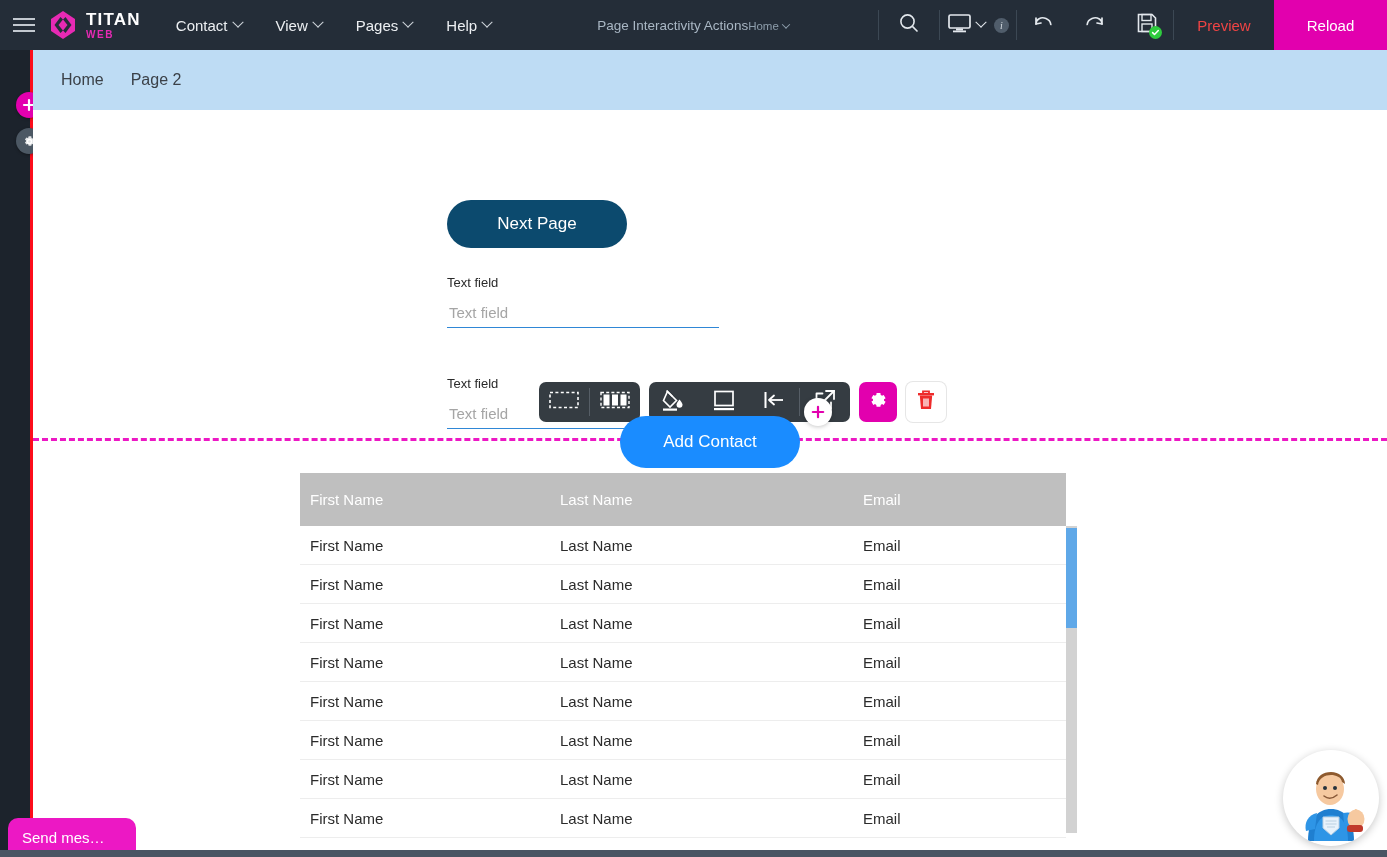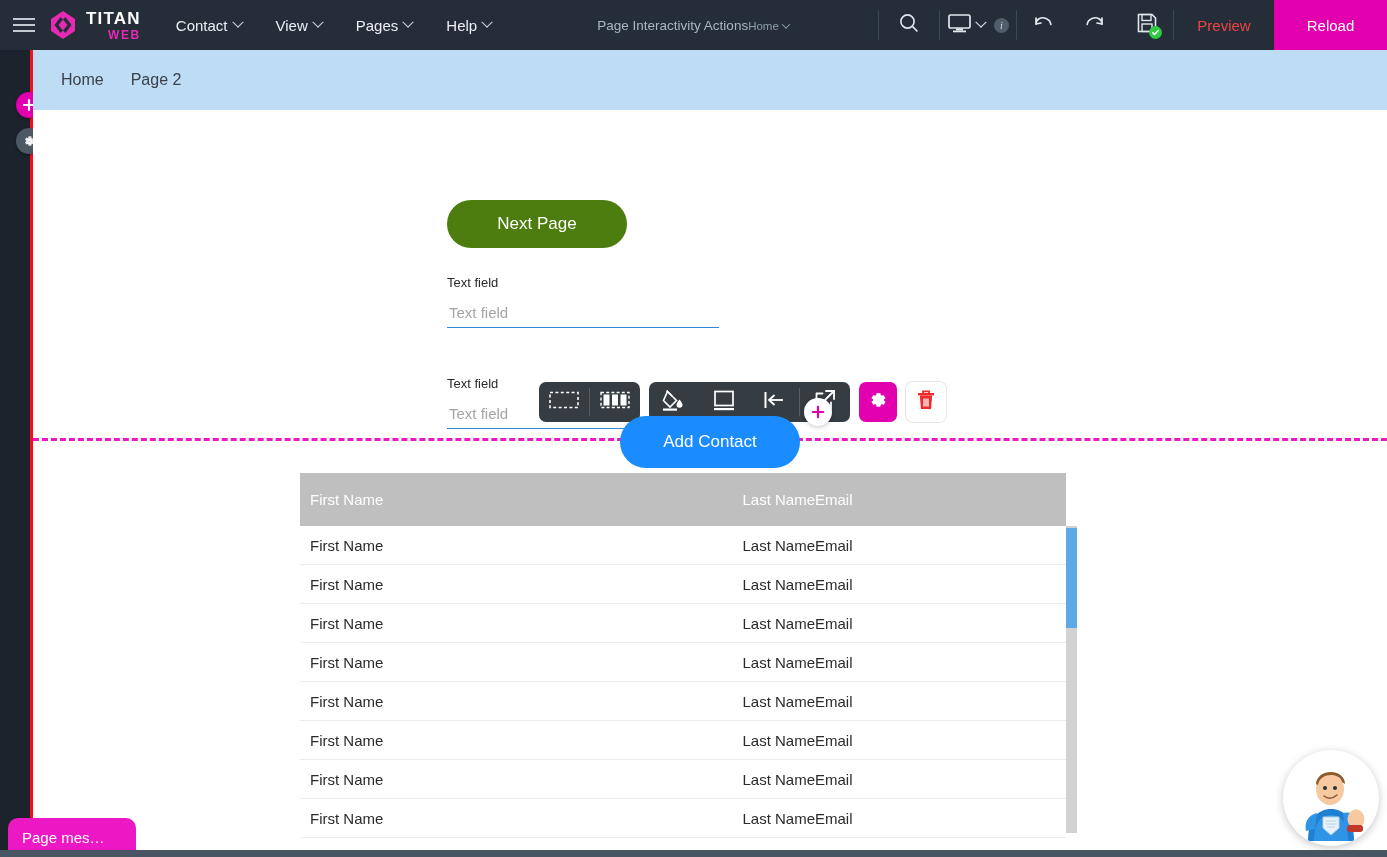--- a/index.html
+++ b/index.html
@@ -18,21 +18,21 @@
   }
   .tb-hamburger {
     width: 48px; display: flex; flex-direction: column; align-items: center;
     justify-content: center; gap: 4px; cursor: pointer;
   }
   .tb-hamburger span { display: block; width: 22px; height: 2px; background: #c3c9d0; }
   .tb-logo { display: flex; align-items: center; gap: 8px; padding-right: 18px; }
   .logo-mark { width: 30px; height: 30px; position: relative; }
   .logo-text { line-height: 1; }
   .logo-title { color: #ffffff; font-size: 17px; font-weight: bold; letter-spacing: 1.2px; }
-  .logo-sub { color: #e72ab4; font-size: 12px; font-weight: bold; letter-spacing: 1.6px; margin-top: 2px; text-align: right; }
+  .logo-sub { color: #e72ab4; font-size: 10px; font-weight: bold; letter-spacing: 1.6px; margin-top: 2px; }
 
   .tb-menu { display: flex; align-items: center; }
   .menu-item {
     color: #eceff2; font-size: 15px; padding: 0 17px; height: 50px;
     display: flex; align-items: center; gap: 6px; cursor: pointer;
   }
   .chev { display: inline-block; width: 8px; height: 8px;
           border-right: 1.6px solid #cfd5db; border-bottom: 1.6px solid #cfd5db;
           transform: rotate(45deg) translate(-2px,-2px); }
 
@@ -93,21 +93,21 @@
   }
   .navstrip a { color: #3b4148; font-size: 16px; text-decoration: none; cursor: pointer; }
 
   
   .section-top { position: relative; height: 268px; }
   .btn-row { display: flex; gap: 45px; padding-top: 90px; padding-left: 414px; }
   .btn-pill {
     height: 48px; border-radius: 24px; display: flex; align-items: center;
     justify-content: center; font-size: 17px; cursor: pointer; padding: 0 30px;
   }
-  .btn-filled { background: #4d7c0f; color: #ffffff; min-width: 180px; border: none; }
+  .btn-filled { background: #0c4a6e; color: #ffffff; min-width: 180px; border: none; }
   .btn-outline { background: #ffffff; color: #1a8cff; border: 1.5px solid #3c9cff; min-width: 180px; }
 
   .field-row { display: flex; gap: 48px; padding-left: 414px; padding-top: 27px; flex-direction: column; }
   .field { width: 272px; }
   .field-label { font-size: 13px; color: #2a2a2a; margin-bottom: 14px; }
   .field-input {
     width: 100%; border: none; border-bottom: 1.6px solid #2f87d6;
     font-size: 15px; color: #9a9a9a; font-family: "Liberation Sans", sans-serif;
     padding: 0 0 6px 2px; outline: none; background: transparent;
   }
@@ -163,22 +163,22 @@
   .tbl { flex: 1; background: #ffffff; }
   .tbl-head {
     display: flex; background: #bfbfbf; height: 53px; align-items: center;
   }
   .tbl-head div { color: #ffffff; font-size: 15px; }
   .tbl-row {
     display: flex; height: 39px; align-items: center; border-bottom: 1px solid #ededed;
   }
   .tbl-row div { color: #2b2b2b; font-size: 15px; }
   .c1 { width: 260px; padding-left: 10px; }
-  .c2 { width: 255px; text-align: right; }
-  .c3 { flex: 1; }
+  .c2 { width: 255px; }
+  .c3 { flex: 1; margin-left: 48px; }
   .sbar { width: 11px; background: #ffffff; position: relative; padding-top: 53px; }
   .sbar-track { position: absolute; left: 0; top: 53px; width: 11px; bottom: 0; background: #d2d2d2; }
   .sbar-thumb { position: absolute; left: 0; top: 55px; width: 11px; height: 100px; background: #5fa8e8; }
 
   
   .sendmsg {
     position: absolute; left: 8px; top: 818px; width: 128px; height: 39px;
     background: #ec18c4; border-radius: 10px 10px 0 0; color: #ffffff;
     font-size: 15px; display: flex; align-items: center; padding-left: 14px; cursor: pointer;
   }
@@ -503,21 +503,21 @@
         </div>
       </div>
 
       <div class="sbar">
         <div class="sbar-track"></div>
         <div class="sbar-thumb"></div>
       </div>
     </div>
   </div>
 
-  <div class="sendmsg">Page mes…</div>
+  <div class="sendmsg">Send mes…</div>
 
   <div class="mascot">
     <svg width="90" height="90" viewBox="0 0 90 90">
       <circle cx="45" cy="45" r="44" fill="#ffffff"></circle>
 
       <path d="M22 88 C22 66 32 56 45 56 C58 56 68 66 68 88 Z" fill="#1f7fd0"></path>
       <path d="M28 88 C28 70 35 62 45 62 C55 62 62 70 62 88 Z" fill="#2e95e6"></path>
 
       <path d="M37 64 L53 64 L53 75 L45 82 L37 75 Z" fill="#e8f2fb" stroke="#b9cfe2" stroke-width="1"></path>
       <line x1="39.5" y1="68" x2="50.5" y2="68" stroke="#b9cfe2" stroke-width="1.2"></line>

